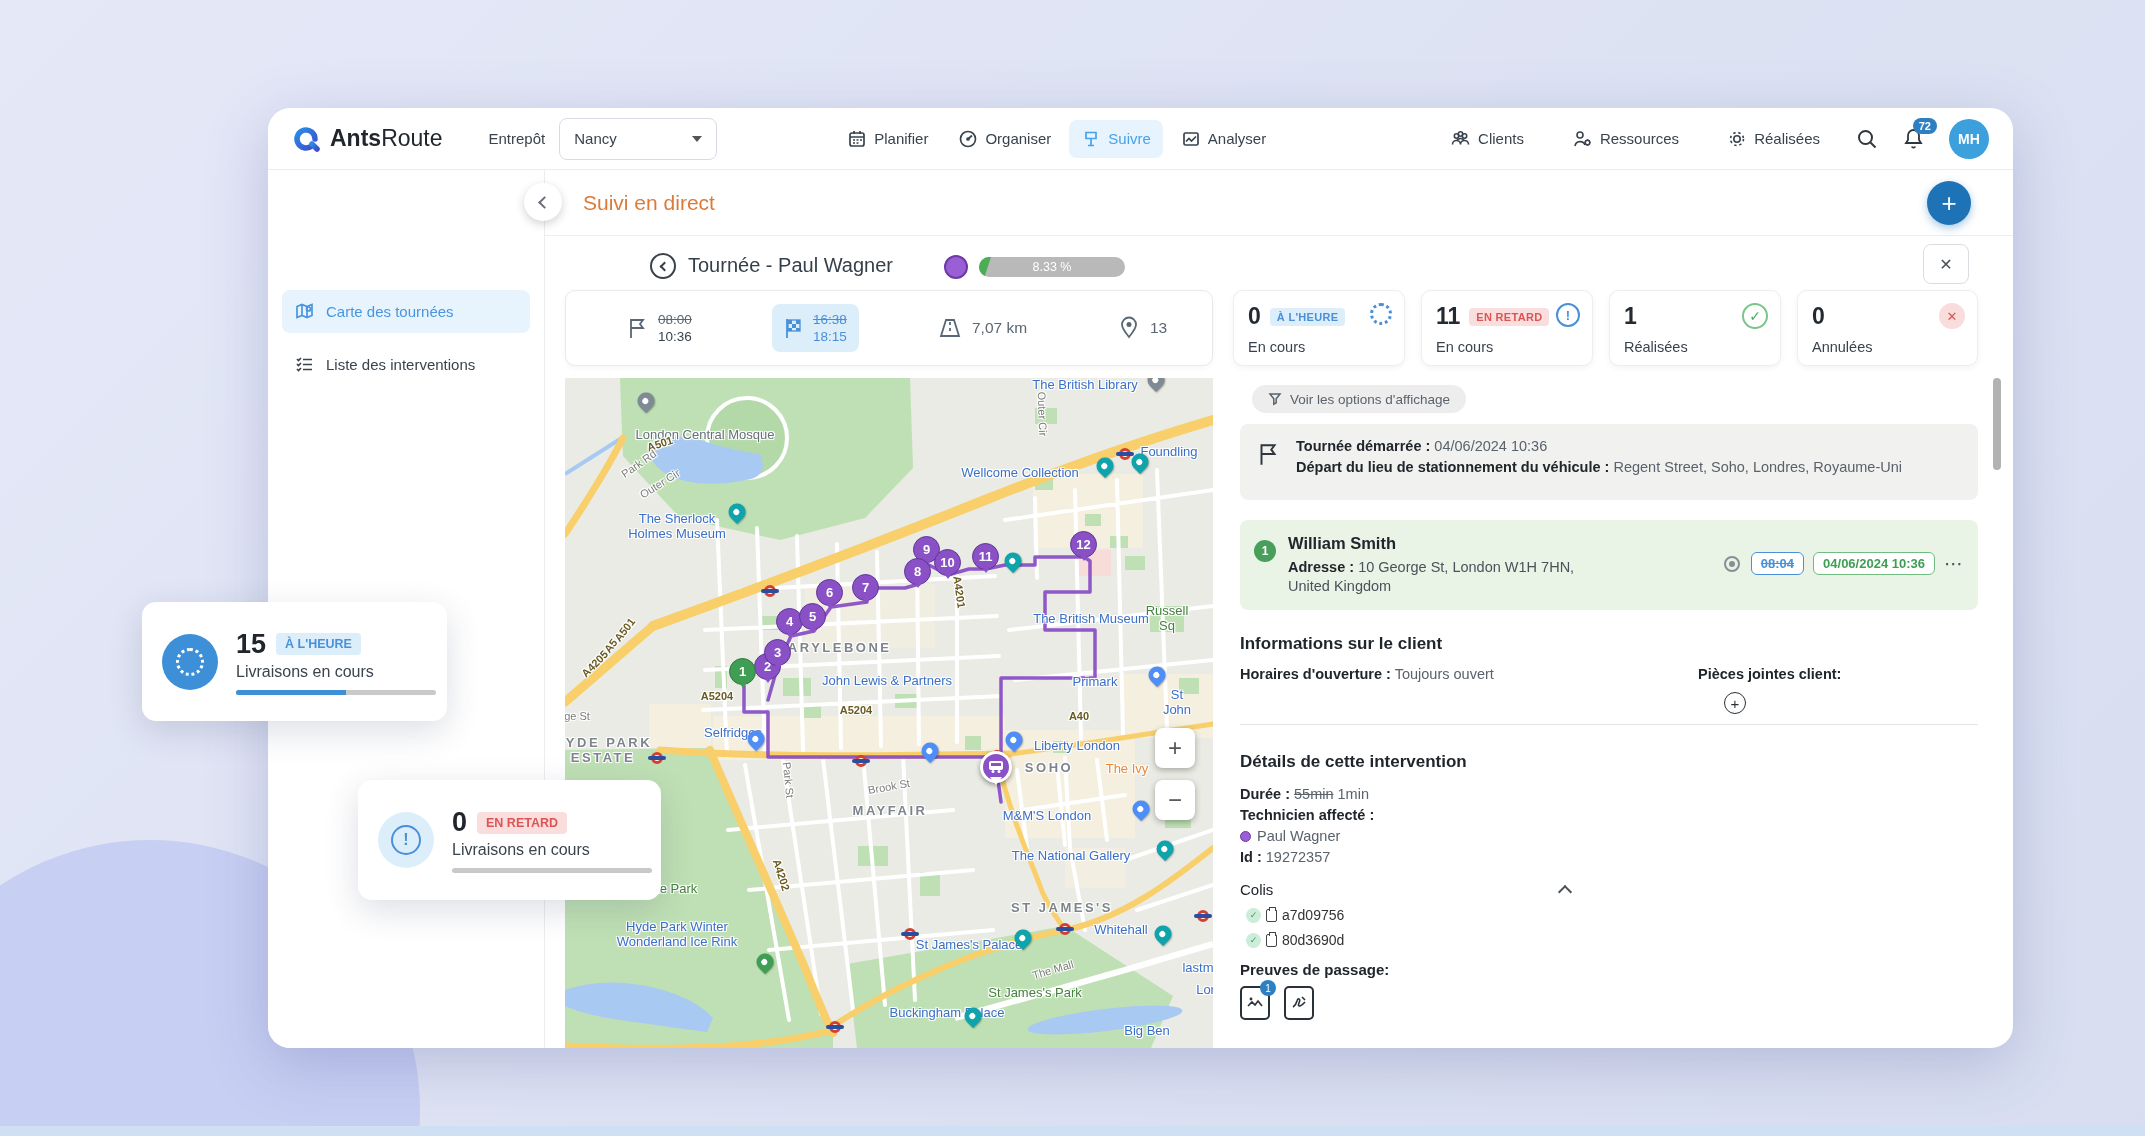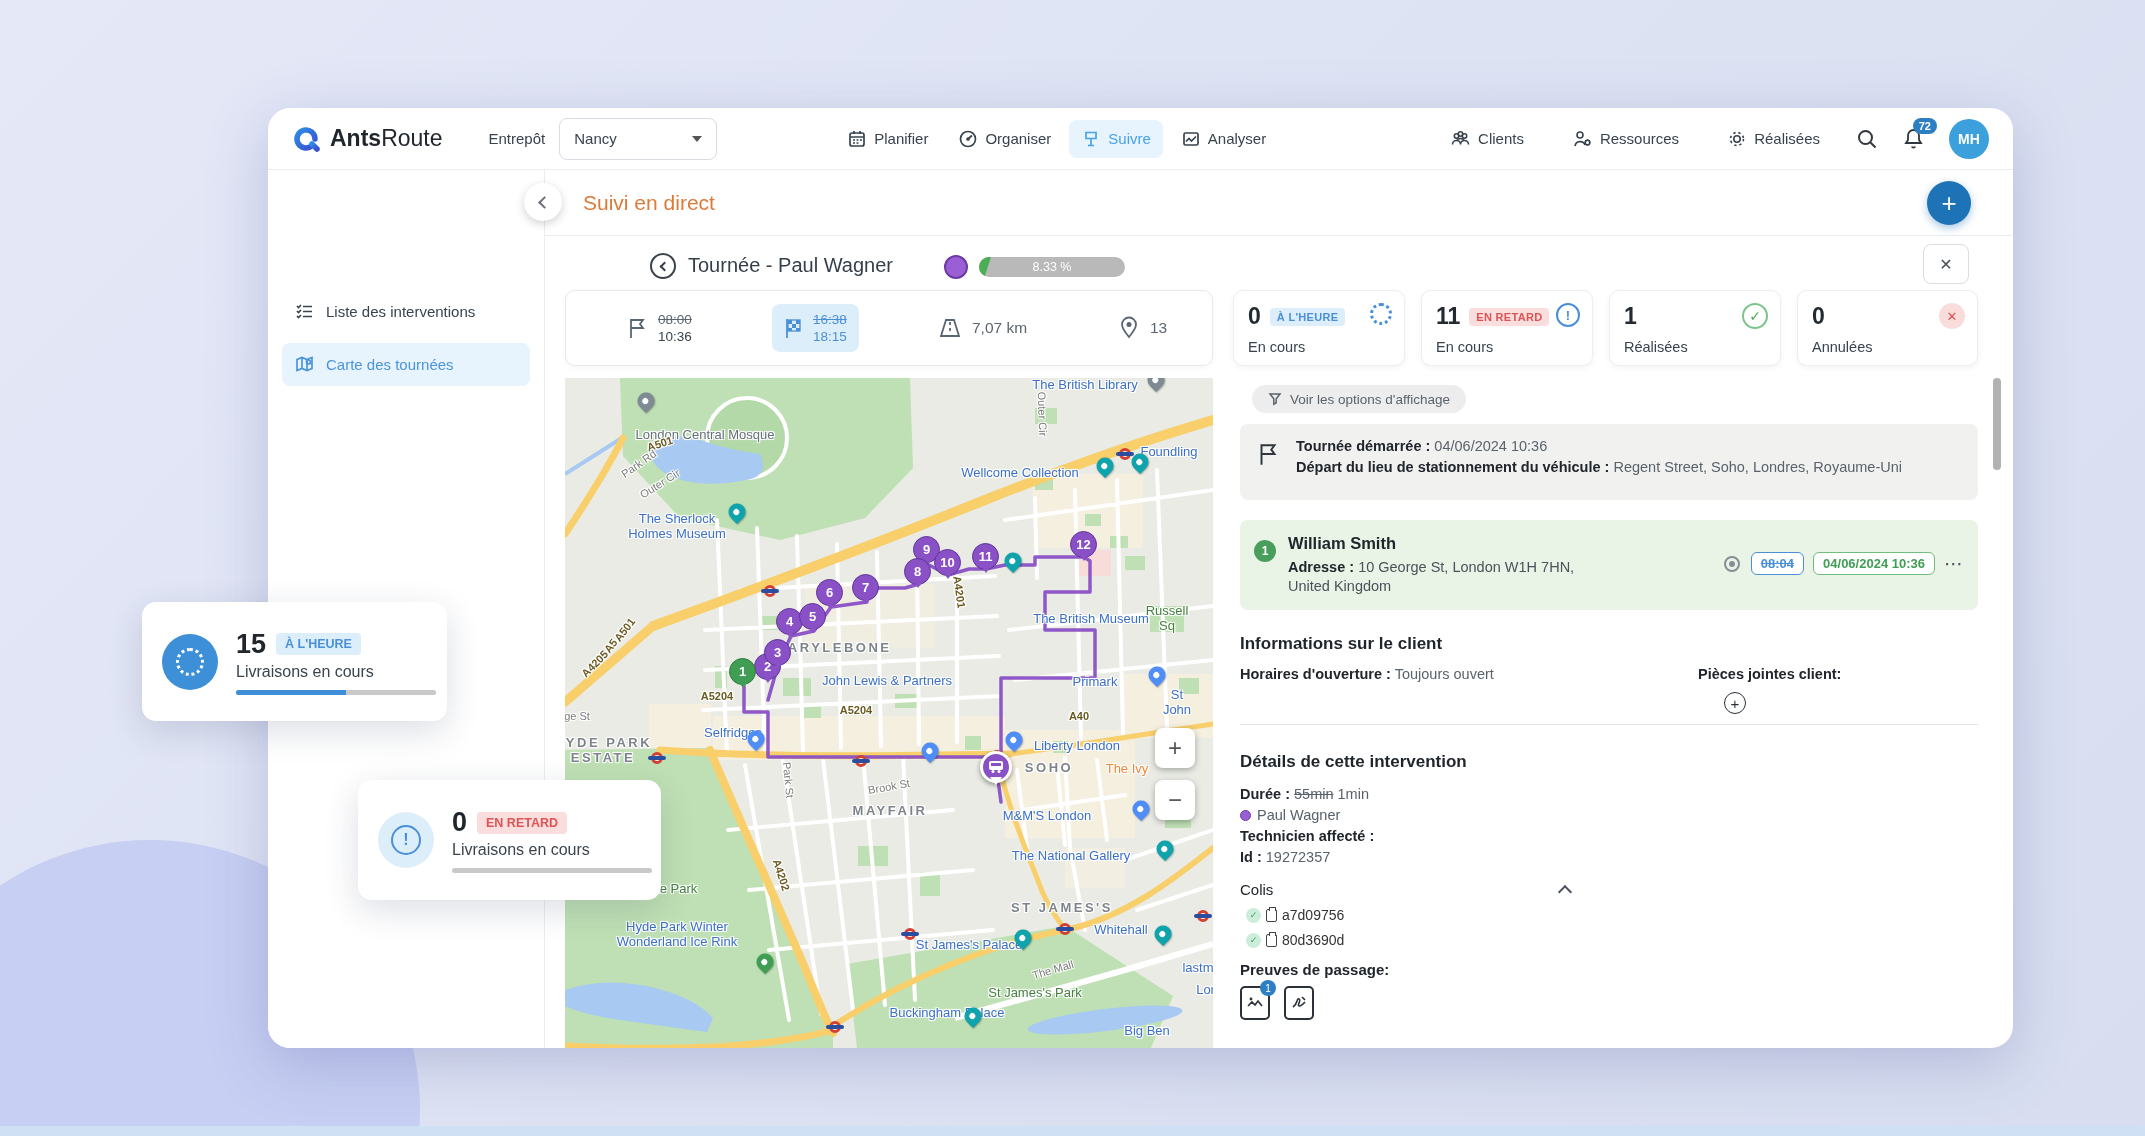--- a/index.html
+++ b/index.html
@@ -300,36 +300,36 @@
             <path d="M11.5,3 a5.5,5.5 0 0 1 5.5,5.5 v4.5 l2,3 H4 l2,-3 V8.5 a5.5,5.5 0 0 1 5.5,-5.5 Z"></path>
             <path d="M9.8,19.5 a1.8,1.8 0 0 0 3.4,0"></path>
           </svg>
         <span class="bell-badge">72</span>
       </div>
       <div class="avatar">MH</div>
     </div>
   </div>
 
   <div class="sidebar">
-    <div class="side-item">
-      <span>
-          <svg width="21" height="21" viewBox="0 0 21 21" fill="none" stroke="#39434e" stroke-width="1.7">
-            <path d="M9,5.5 h9 M9,10.5 h9 M9,15.5 h9 M3,5 l1.5,1.5 L7,4 M3,10 l1.5,1.5 L7,9 M3,15 l1.5,1.5 L7,14"></path>
-          </svg>
-        </span>
-      <span>Liste des interventions</span>
-    </div>
     <div class="side-item active">
       <span>
           <svg width="21" height="21" viewBox="0 0 21 21" fill="none" stroke="#4a95dd" stroke-width="1.7">
             <path d="M3,5.5 l5,-2 5,2 5,-2 v11 l-5,2 -5,-2 -5,2 Z M8,3.5 v11 M13,5.5 v11"></path>
             <circle cx="14.5" cy="8" r="2"></circle>
           </svg>
         </span>
       <span>Carte des tournées</span>
+    </div>
+    <div class="side-item">
+      <span>
+          <svg width="21" height="21" viewBox="0 0 21 21" fill="none" stroke="#39434e" stroke-width="1.7">
+            <path d="M9,5.5 h9 M9,10.5 h9 M9,15.5 h9 M3,5 l1.5,1.5 L7,4 M3,10 l1.5,1.5 L7,9 M3,15 l1.5,1.5 L7,14"></path>
+          </svg>
+        </span>
+      <span>Liste des interventions</span>
     </div>
   </div>
 
   <div class="back-fab">
       <span class="chev-left"></span>
     </div>
 
   <div class="main">
     <div class="page-head">
       <span class="page-title">Suivi en direct</span>
@@ -644,22 +644,22 @@
         <div class="info-row">
           <div class="info-left"><b>Horaires d'ouverture :</b> <span>Toujours ouvert</span></div>
           <div class="info-right">
             <b>Pièces jointes client:</b>
             <div class="plus-circle">+</div>
           </div>
         </div>
 
         <div class="sect-title">Détails de cette intervention</div>
         <div class="det-line"><b>Durée :</b> <span class="strike">55min</span> <span>1min</span></div>
+        <div class="det-line"><b>Technicien affecté :</b></div>
         <div class="det-line"><span class="tech-dot"></span><span>Paul Wagner</span></div>
-        <div class="det-line"><b>Technicien affecté :</b></div>
         <div class="det-line"><b>Id :</b> <span>19272357</span></div>
 
         <div class="colis-head">
           <span class="colis-title">Colis</span>
           <span class="chev-up"></span>
         </div>
         <div class="colis-item">
           <span class="mini-check">✓</span>
           <span class="clip-icon"></span>
           <span>a7d09756</span>

